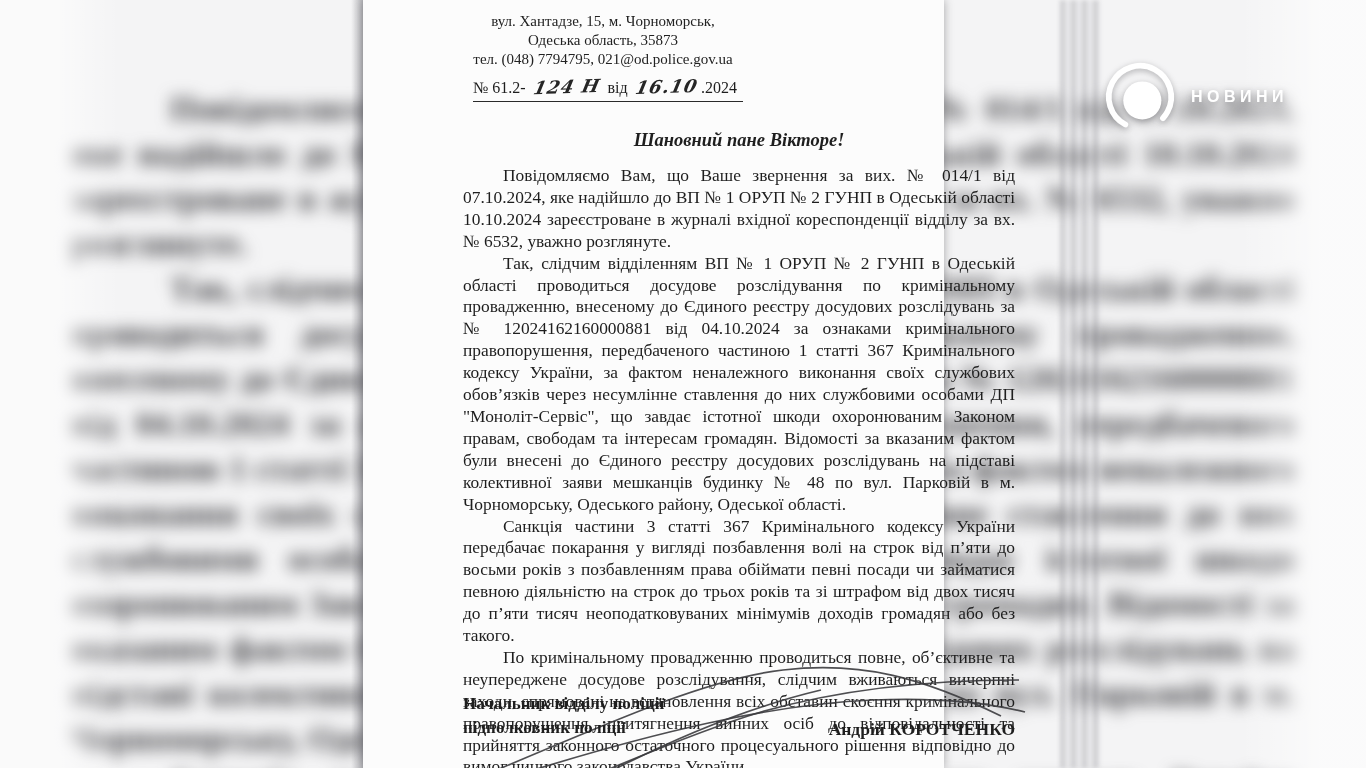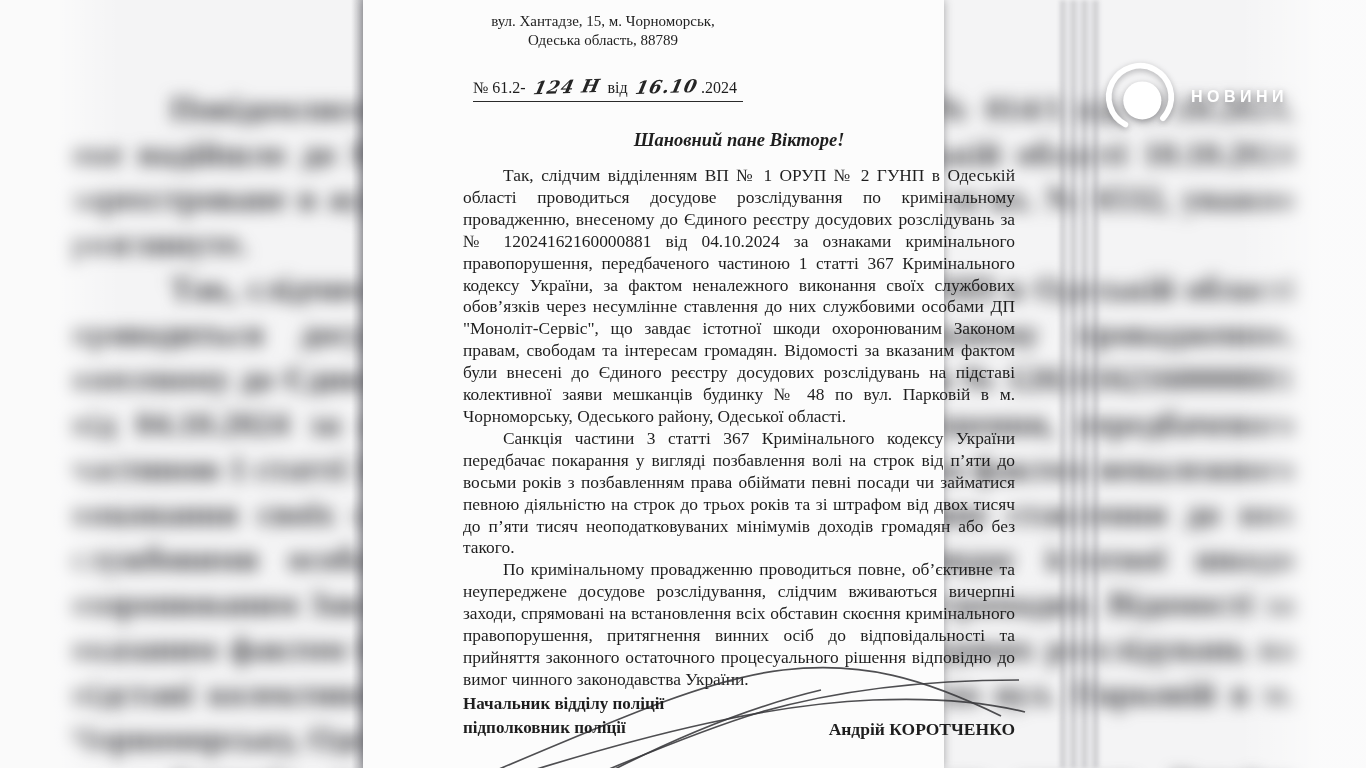--- a/index.html
+++ b/index.html
@@ -104,33 +104,35 @@
   <p>Санкція частини 3 статті 367 Кримінального кодексу України передбачає покарання у вигляді позбавлення волі на строк від п’яти до восьми років з позбавленням права обіймати певні посади чи займатися певною діяльністю на строк до трьох років та зі штрафом від двох тисяч до п’яти тисяч неоподатковуваних мінімумів доходів громадян або без такого.</p>
 </div>
 <div class="bg-vignette"></div>
 <div class="right-gutter"></div>
 <div class="left-seam"></div>
 
 <div class="page">
 
   <div class="letter-header">
     <div>вул. Хантадзе, 15, м. Чорноморськ,</div>
-    <div>Одеська область, 88789</div>
+    <div>Одеська область, 35873</div>
+    <div>тел. (048) 7794795, 021@od.police.gov.ua</div>
   </div>
 
   <div class="ref-line">
     <span>№ 61.2-</span>
     <span class="hand">124 Н</span>
     <span>від</span>
     <span class="hand">16.10</span><span>.2024</span>
   </div>
 
   <div class="salutation">Шановний пане Вікторе!</div>
 
   <div class="letter-body">
+    <p>Повідомляємо Вам, що Ваше звернення за вих. № 014/1 від 07.10.2024, яке надійшло до ВП № 1 ОРУП № 2 ГУНП в Одеській області 10.10.2024 зареєстроване в журналі вхідної кореспонденції відділу за вх. № 6532, уважно розглянуте.</p>
     <p>Так, слідчим відділенням ВП № 1 ОРУП № 2 ГУНП в Одеській області проводиться досудове розслідування по кримінальному провадженню, внесеному до Єдиного реєстру досудових розслідувань за № 12024162160000881 від 04.10.2024 за ознаками кримінального правопорушення, передбаченого частиною 1 статті 367 Кримінального кодексу України, за фактом неналежного виконання своїх службових обов’язків через несумлінне ставлення до них службовими особами ДП "Моноліт-Сервіс", що завдає істотної шкоди охоронюваним Законом правам, свободам та інтересам громадян. Відомості за вказаним фактом були внесені до Єдиного реєстру досудових розслідувань на підставі колективної заяви мешканців будинку № 48 по вул. Парковій в м. Чорноморську, Одеського району, Одеської області.</p>
     <p>Санкція частини 3 статті 367 Кримінального кодексу України передбачає покарання у вигляді позбавлення волі на строк від п’яти до восьми років з позбавленням права обіймати певні посади чи займатися певною діяльністю на строк до трьох років та зі штрафом від двох тисяч до п’яти тисяч неоподатковуваних мінімумів доходів громадян або без такого.</p>
     <p>По кримінальному провадженню проводиться повне, об’єктивне та неупереджене досудове розслідування, слідчим вживаються вичерпні заходи, спрямовані на встановлення всіх обставин скоєння кримінального правопорушення, притягнення винних осіб до відповідальності та прийняття законного остаточного процесуального рішення відповідно до вимог чинного законодавства України.</p>
   </div>
 
   <svg class="sig-svg" viewBox="0 0 580 160">
     <path d="M 25 158 C 180 92 260 58 330 50 C 410 41 470 58 548 96"></path>
     <path d="M 55 158 C 200 112 320 84 420 80 C 492 77 540 84 572 92"></path>
     <path d="M 135 158 C 215 124 268 104 308 92 C 378 72 460 60 566 60"></path>
     <path d="M 160 150 C 235 112 300 86 368 70"></path>

